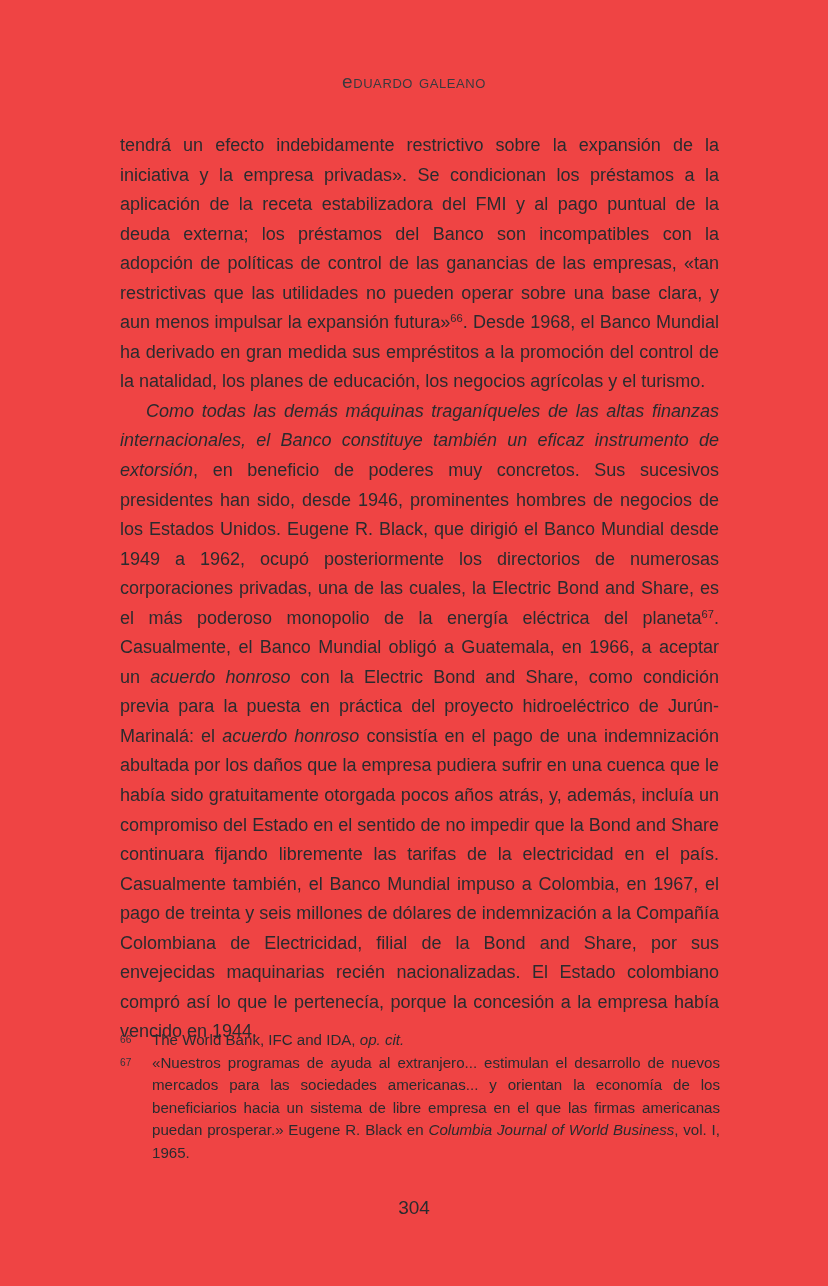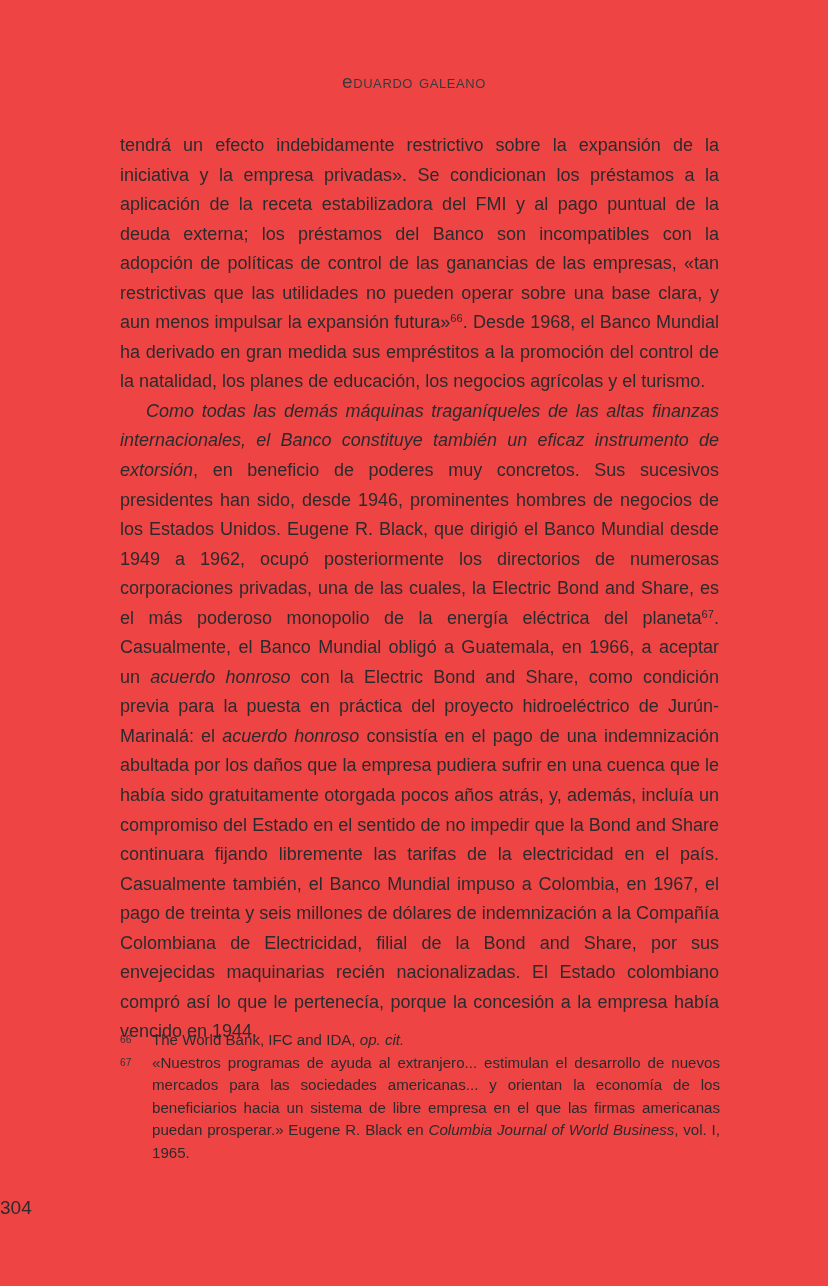--- a/index.html
+++ b/index.html
@@ -84,20 +84,21 @@
     color: #33333a;
   }
   .fnrow .fntext { display: block; }
 
   
   .folio {
     position: absolute;
     left: 0;
     right: 0;
     top: 1197px;
+    text-align: center;
     font-size: 19px;
     color: #2b2b2e;
   }
 </style>
 </head>
 <body>
 
 <div class="page">
 
   <div class="running-head">Eduardo Galeano</div>

